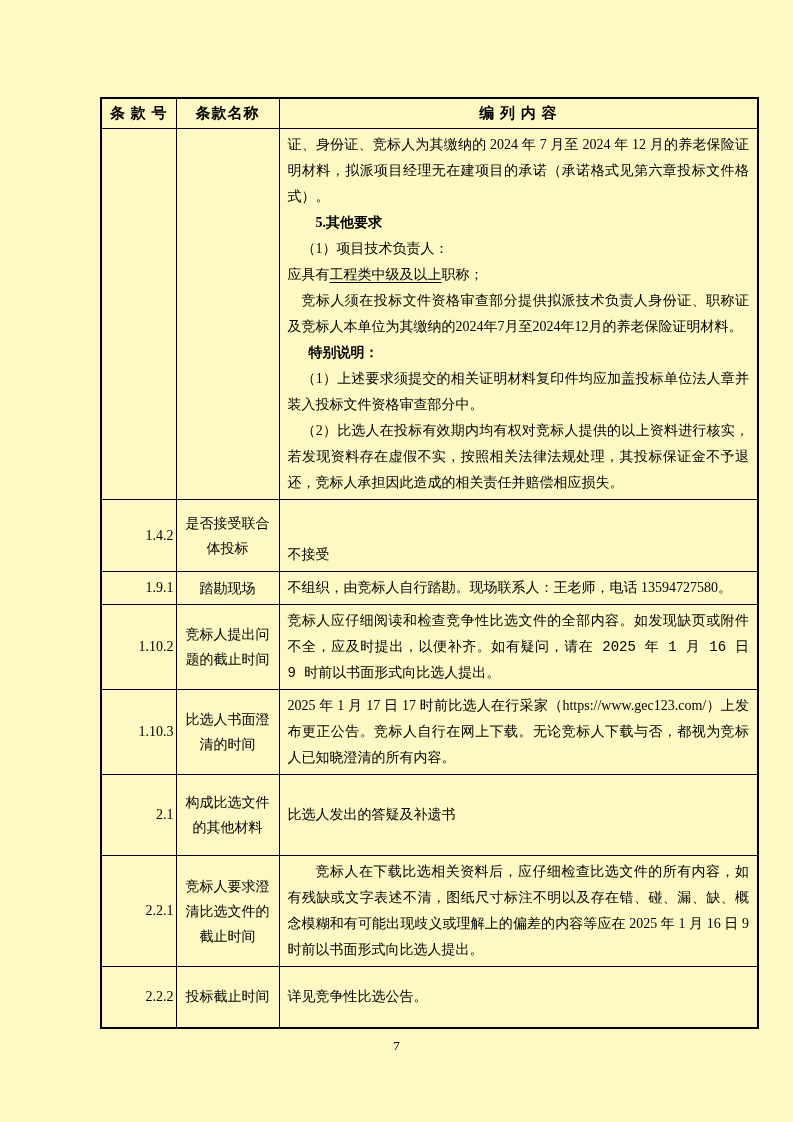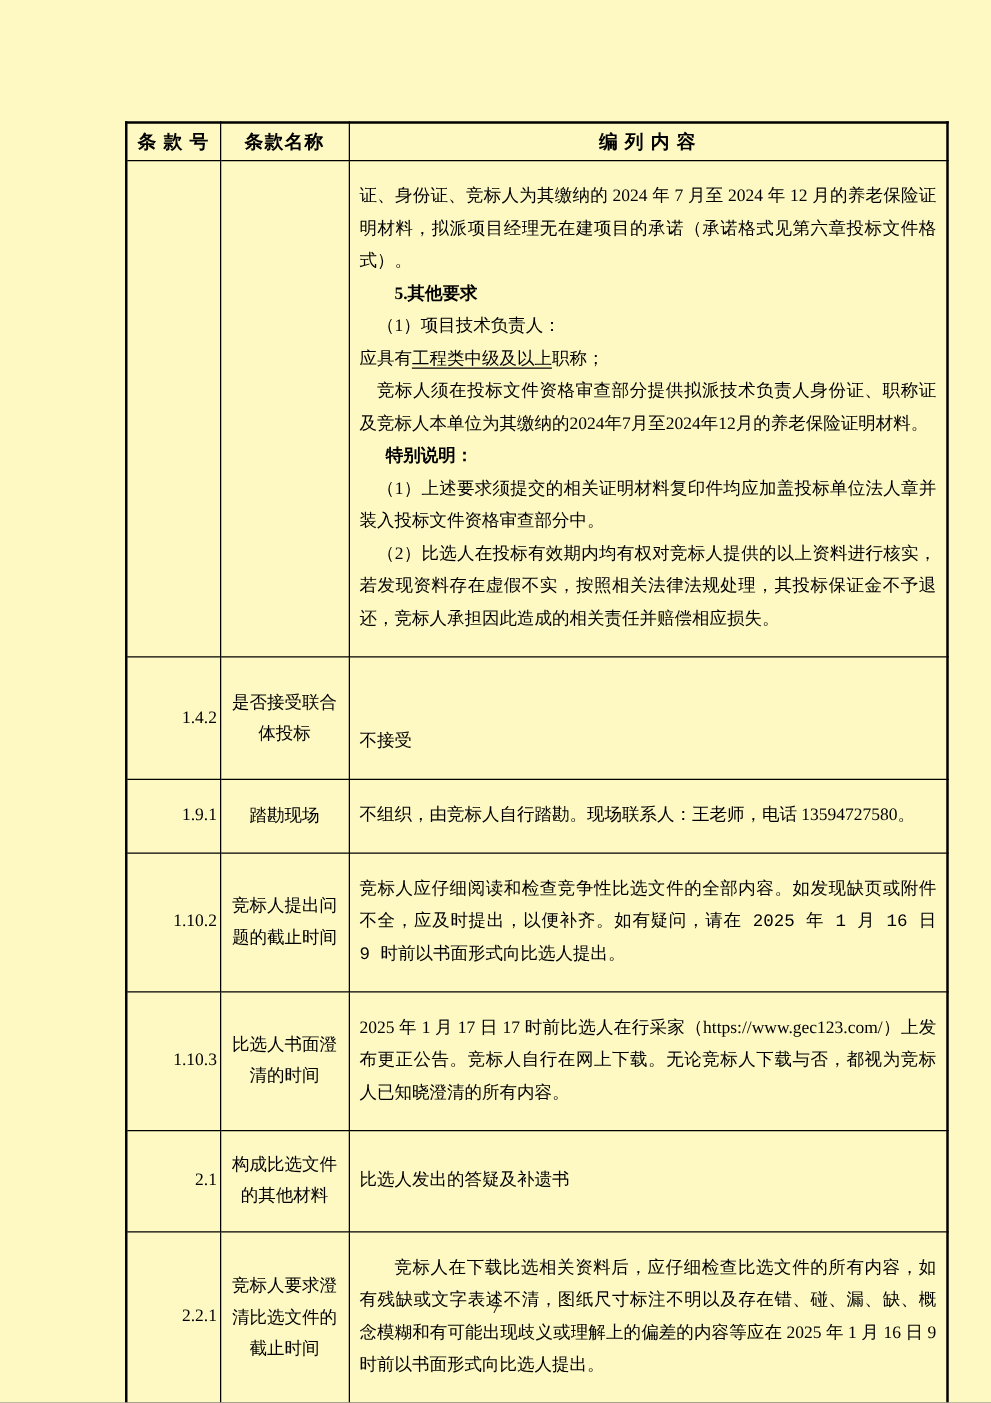--- a/index.html
+++ b/index.html
@@ -51,21 +51,21 @@
     text-align: center;
     vertical-align: middle;
     font-size: 14px;
     line-height: 25px;
     padding: 2px 6px;
   }
   td.cell-content {
     vertical-align: middle;
     font-size: 14px;
     text-align: justify;
-    padding: 16px 8px;
+    padding: 3px 8px;
   }
   td.cell-content p.para {
     margin: 0;
     line-height: 26px;
     word-break: break-all;
   }
   p.para.bold { font-weight: bold; }
   p.para u { text-underline-offset: 3px; }
   
   tbody tr:nth-child(1)  { height: 349px; }
@@ -157,18 +157,25 @@
             <p class="para" style="text-indent: 0em;">比选人发出的答疑及补遗书</p>
           </td>
         </tr>
         <tr>
           <td class="cell-id">2.2.1</td>
           <td class="cell-name">竞标人要求澄清比选文件的截止时间</td>
           <td class="cell-content">
             <p class="para" style="text-indent: 2em;">竞标人在下载比选相关资料后，应仔细检查比选文件的所有内容，如有残缺或文字表述不清，图纸尺寸标注不明以及存在错、碰、漏、缺、概念模糊和有可能出现歧义或理解上的偏差的内容等应在 2025 年 1 月 16 日 9 时前以书面形式向比选人提出。</p>
           </td>
         </tr>
+        <tr>
+          <td class="cell-id">2.2.2</td>
+          <td class="cell-name">投标截止时间</td>
+          <td class="cell-content">
+            <p class="para" style="text-indent: 0em;">详见竞争性比选公告。</p>
+          </td>
+        </tr>
       </tbody>
   </table>
 
   <div class="page-footer">7</div>
 
 </div>
 
 </body></html>

